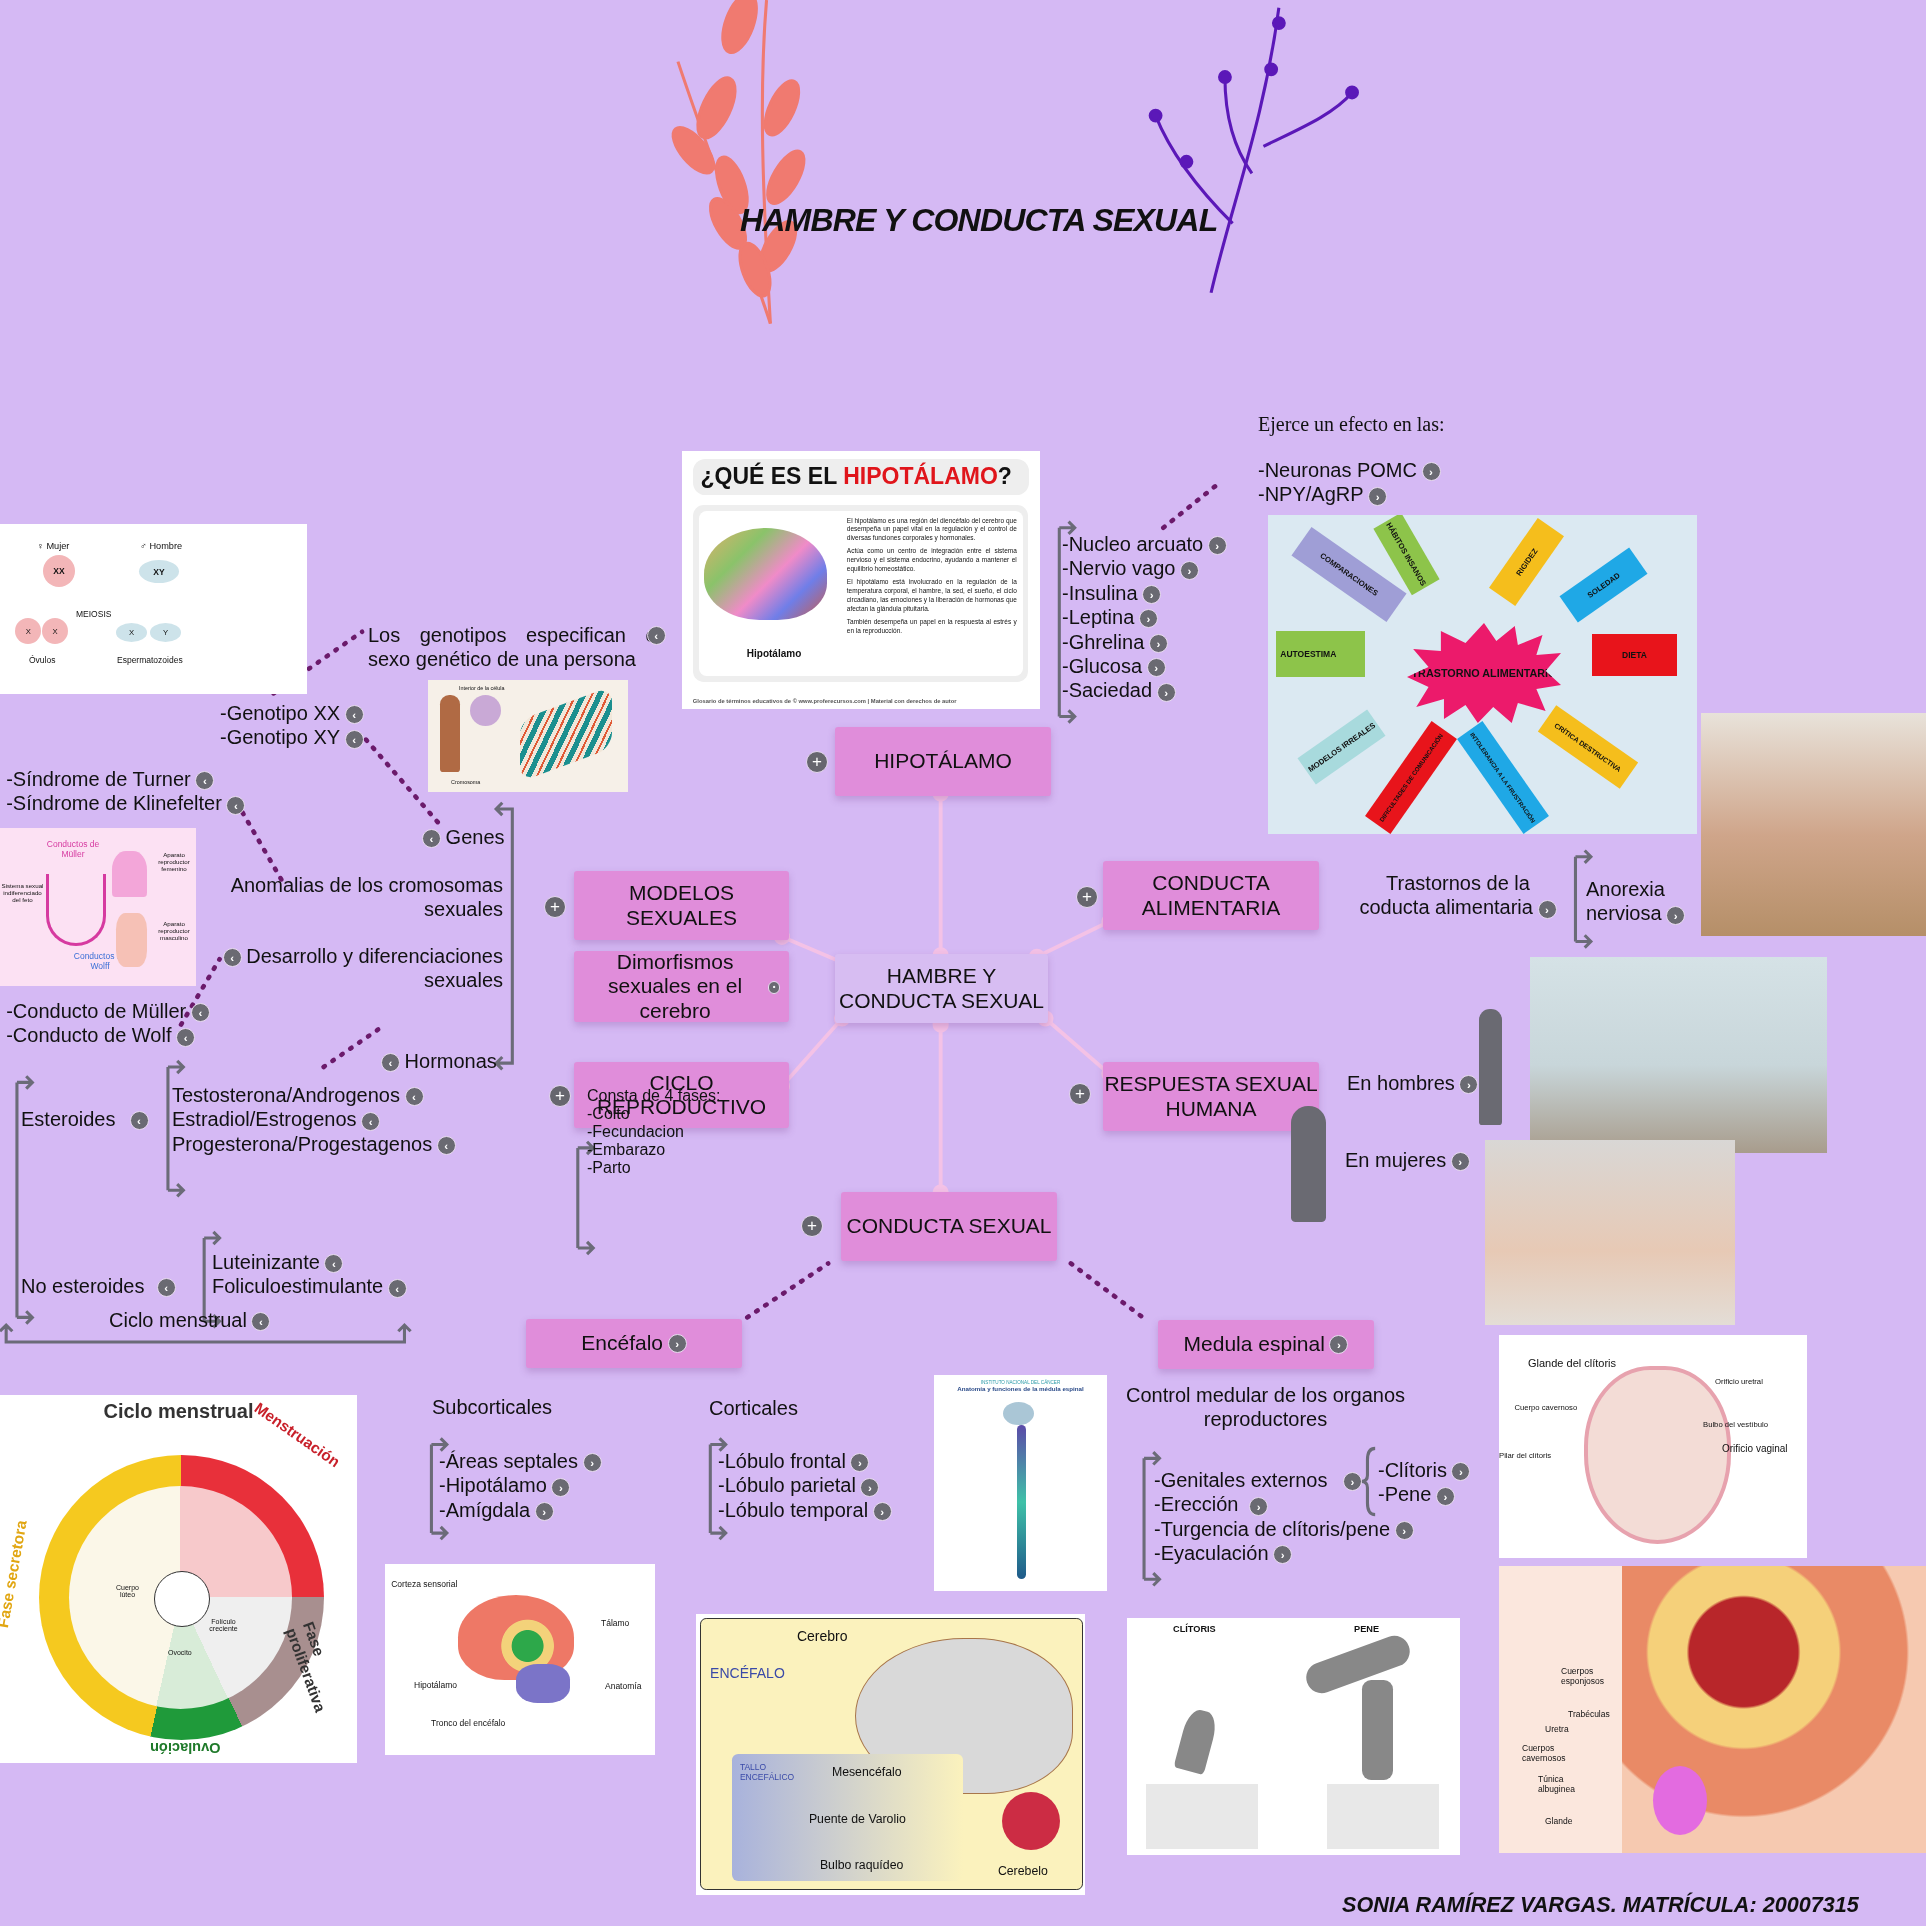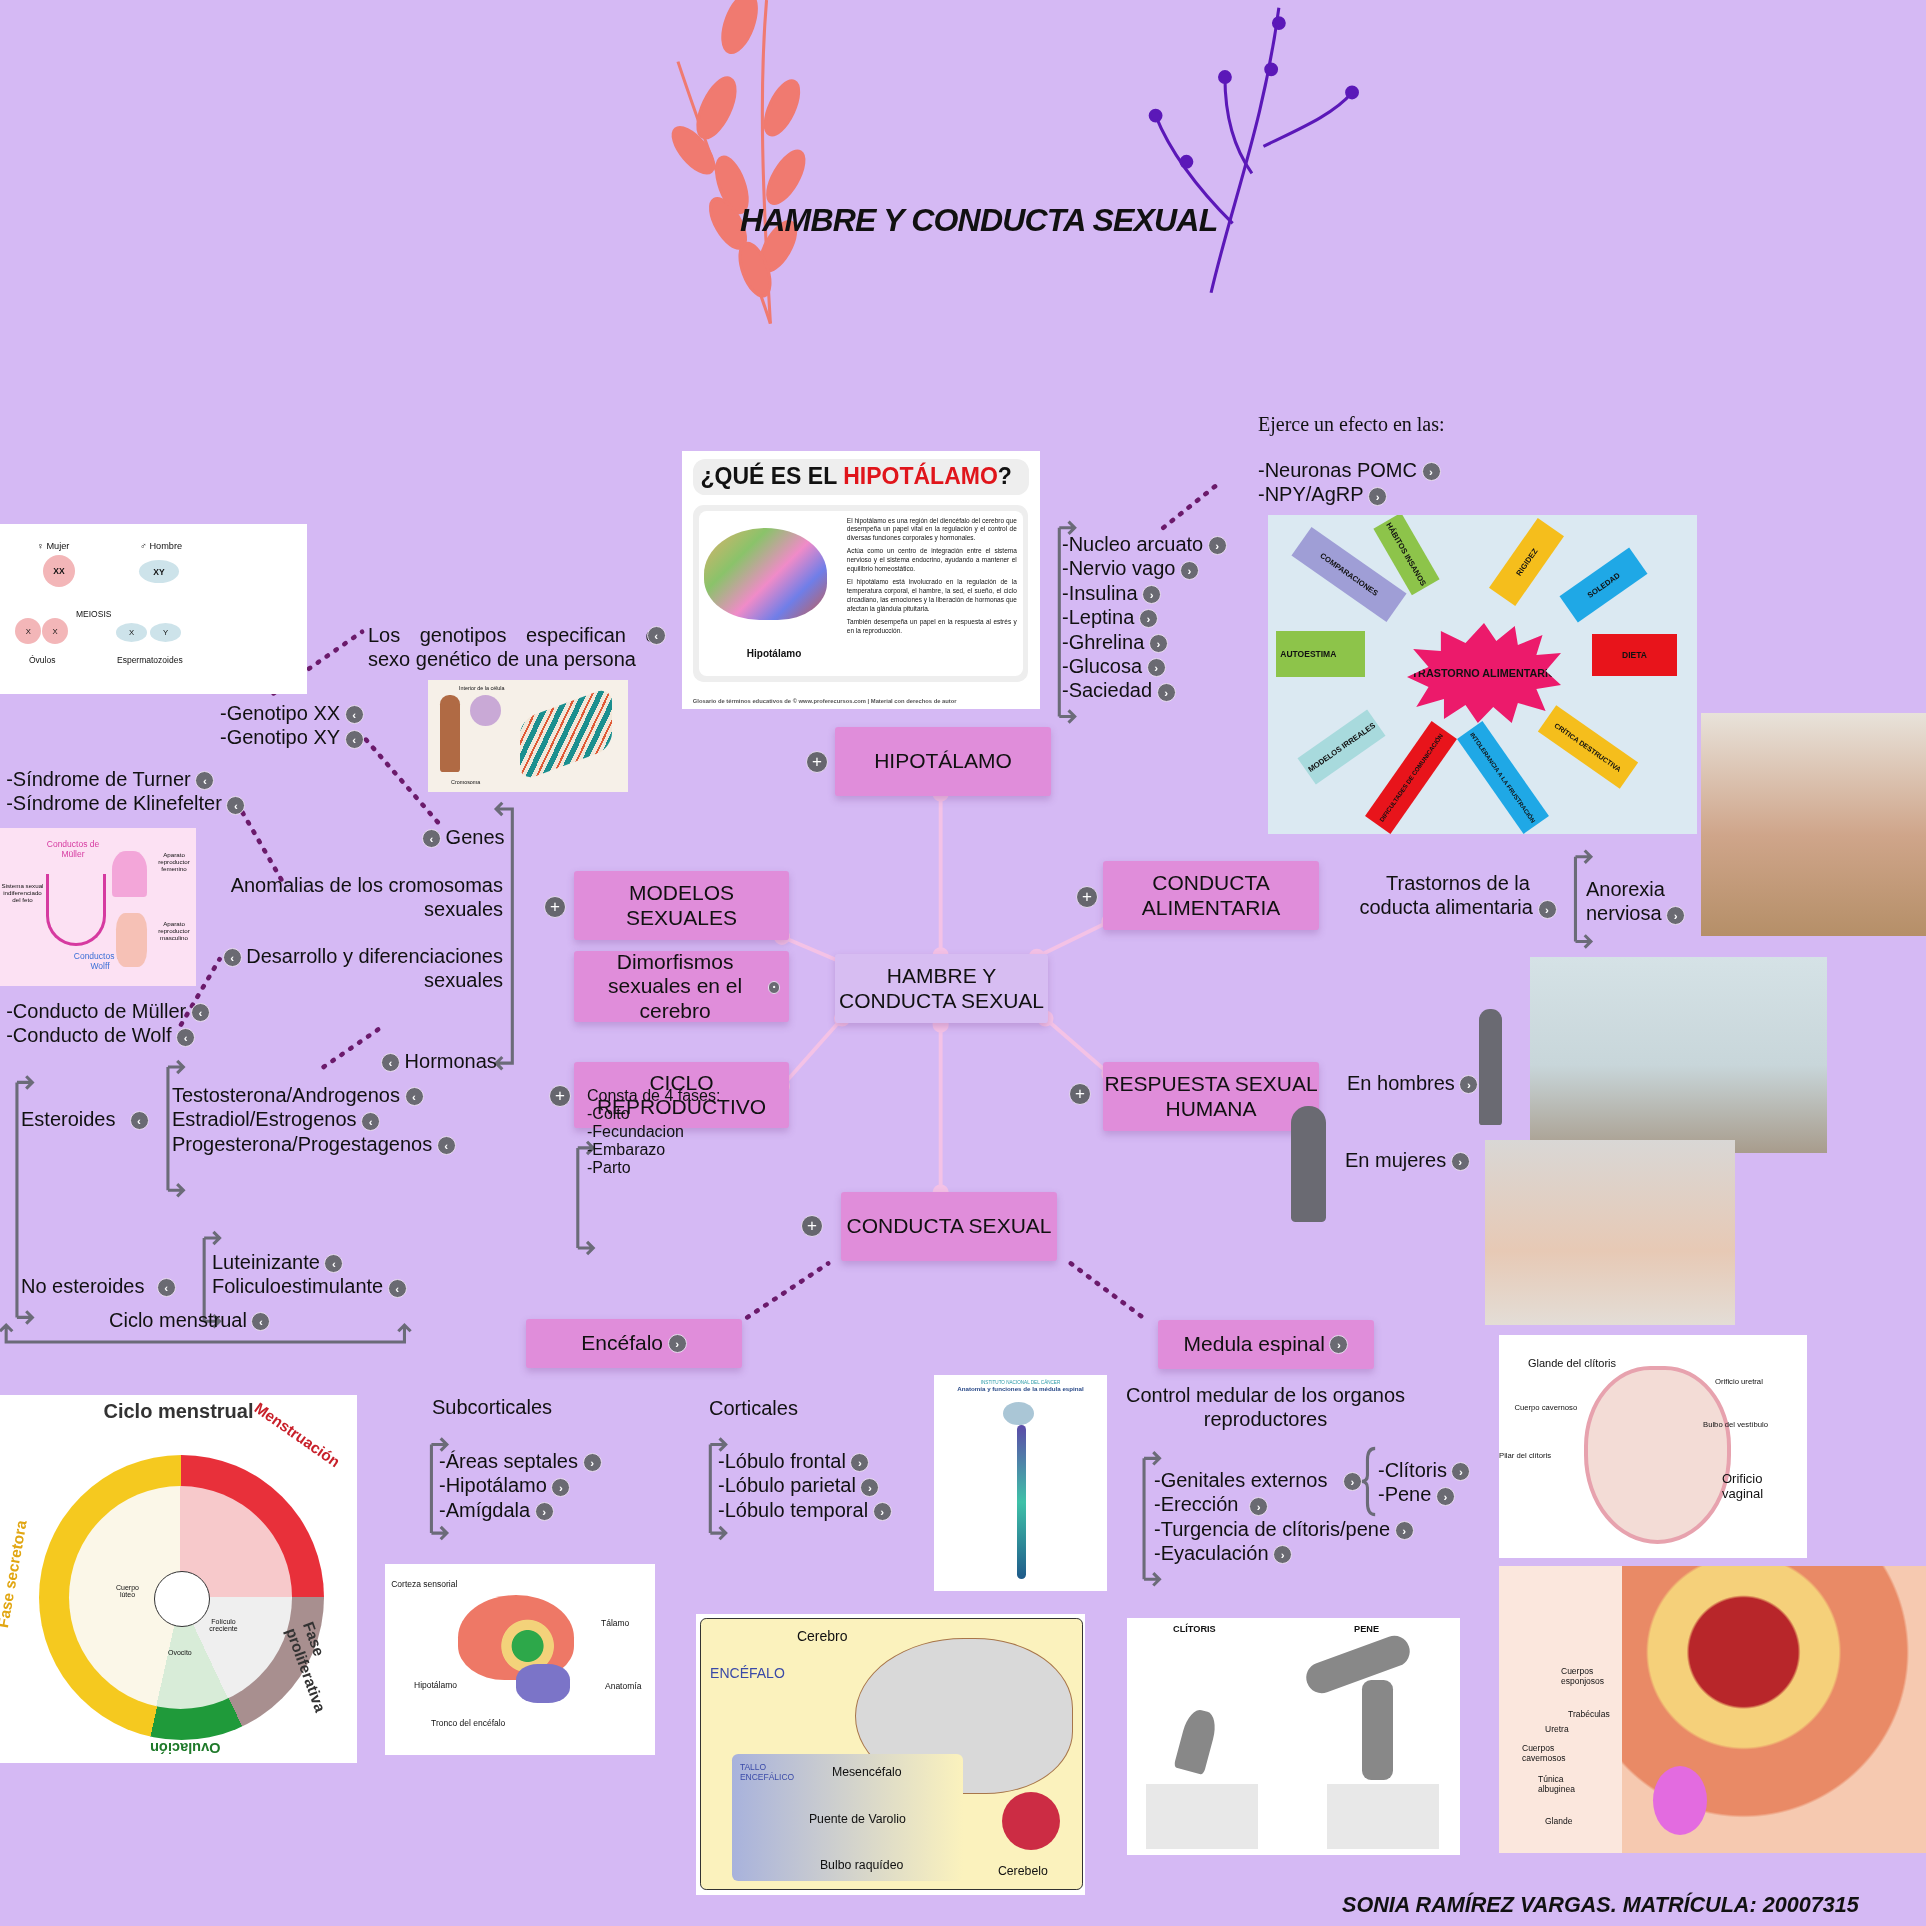--- a/index.html
+++ b/index.html
@@ -314,21 +314,21 @@
   <div><span>-Pene</span><span class="btn">›</span></div>
 </div>
 
 <div class="img" style="left:1499px;top:1335px;width:308px;height:223px;">
   <div style="position:absolute;left:85px;top:31px;width:139px;height:170px;background:#f3dcd6;border:4.6px solid #e7a2ae;border-radius:45% 45% 50% 50%;"></div>
   <div style="position:absolute;left:29px;top:21.6px;font-size:11px;">Glande del clítoris</div>
   <div style="position:absolute;left:216px;top:42px;font-size:7.7px;">Orificio uretral</div>
   <div style="position:absolute;left:15.4px;top:68px;font-size:7.7px;">Cuerpo cavernoso</div>
   <div style="position:absolute;left:204px;top:85px;font-size:7.7px;">Bulbo del vestíbulo</div>
   <div style="position:absolute;left:0;top:116px;font-size:7.7px;">Pilar del clítoris</div>
-  <div style="position:absolute;left:223px;top:108px;font-size:13px;margin-top:28px;">Orificio vaginal</div>
+  <div style="position:absolute;left:223px;top:108px;font-size:10px;">Orificio vaginal</div>
 </div>
 <div class="img" style="left:1499px;top:1566px;width:428px;height:287px;background:#fbe7dd;">
   <div style="position:absolute;left:123px;top:0;width:304px;height:287px;background:radial-gradient(circle at 40% 30%,#b8262a 0 20%,#f5d07a 21% 35%,#e98a66 36% 60%,#f6c9b0 61%);"></div>
   <div style="position:absolute;left:154px;top:200px;width:54px;height:69px;border-radius:50%;background:#e36be0;"></div>
   <div style="position:absolute;left:62px;top:100px;font-size:8.5px;width:54px;">Cuerpos esponjosos</div>
   <div style="position:absolute;left:69px;top:143px;font-size:8.5px;">Trabéculas</div>
   <div style="position:absolute;left:46px;top:158px;font-size:8.5px;">Uretra</div>
   <div style="position:absolute;left:23px;top:177px;font-size:8.5px;width:54px;">Cuerpos cavernosos</div>
   <div style="position:absolute;left:39px;top:208px;font-size:8.5px;width:46px;">Túnica albuginea</div>
   <div style="position:absolute;left:46px;top:250px;font-size:8.5px;">Glande</div>

